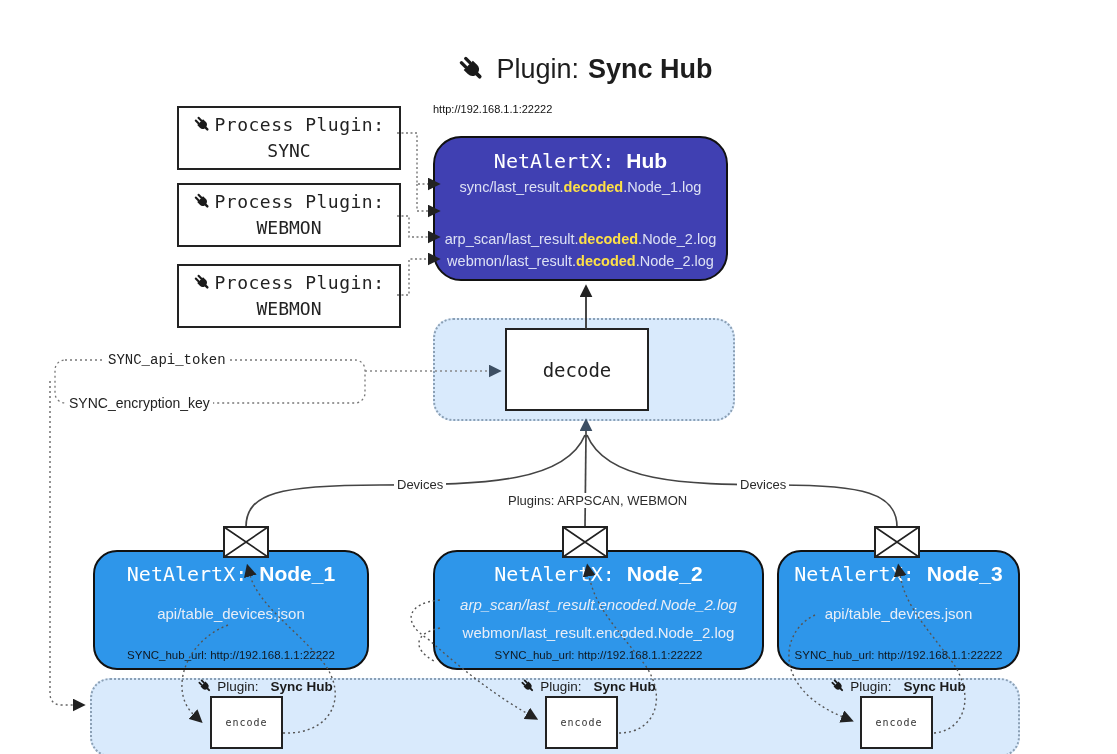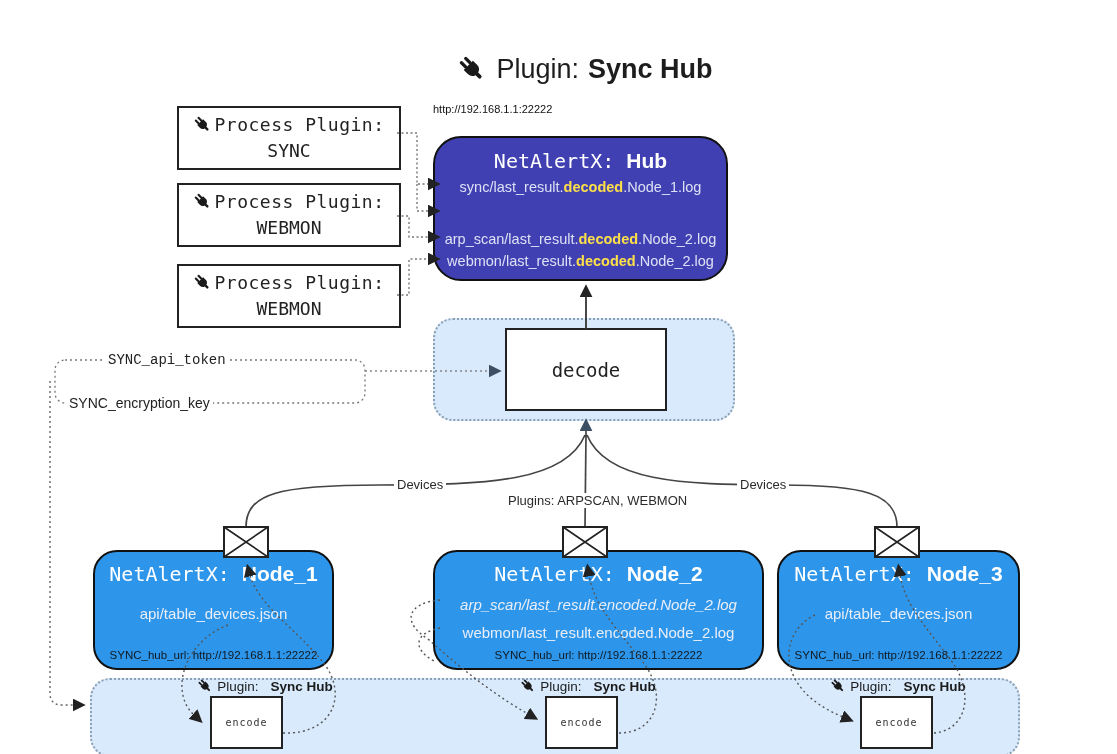--- a/index.html
+++ b/index.html
@@ -27,21 +27,21 @@
   .hub-title{position:absolute;top:11px;left:0;width:100%;text-align:center;color:#fff;
              font-family:"DejaVu Sans Mono","Liberation Mono",monospace;font-size:20px;}
   .hub-title b{font-family:"Liberation Sans","DejaVu Sans",sans-serif;font-weight:700;font-size:21px;}
   .hline{position:absolute;left:0;width:100%;text-align:center;font-size:14.5px;color:#dde1f4;white-space:nowrap;}
   .hline b{color:#fde047;font-weight:700;}
   .hub-url{left:433px;top:70px;width:295px;text-align:left;font-size:11px;color:#111;}
 
   
   .lcontainer{background:var(--container-fill,#d9eafc);border:2px dotted #8ba0b5;border-radius:20px;box-sizing:border-box;}
   .dec-cont{left:433px;top:285px;width:302px;height:103px;}
-  .decode-box{left:505px;top:295px;width:162px;height:83px;background:#fff;border:2.5px solid #222;box-sizing:border-box;
+  .decode-box{left:505px;top:295px;width:144px;height:83px;background:#fff;border:2.5px solid #222;box-sizing:border-box;
               display:flex;align-items:center;justify-content:center;
               font-family:"DejaVu Sans Mono","Liberation Mono",monospace;font-size:19px;color:#222;z-index:3;}
 
   
   .set-label{background:#fff;padding:0 3px;font-size:14px;color:#222;white-space:nowrap;}
 
   
   .edge-label{background:#fff;padding:0 3px;font-size:13px;color:#2b2b2b;text-align:center;white-space:nowrap;}
 
   
@@ -136,21 +136,21 @@
     <span>decode</span>
   </div>
 
   <div class="abs set-label z6" style="left:105px;top:319px;font-family:Liberation Mono, monospace;">SYNC_api_token</div>
   <div class="abs set-label z6" style="left:66px;top:362px;">SYNC_encryption_key</div>
 
   <div class="abs edge-label z6" style="left:394px;top:444px;">Devices</div>
   <div class="abs edge-label z6" style="left:505px;top:460px;width:165px;">Plugins: ARPSCAN, WEBMON</div>
   <div class="abs edge-label z6" style="left:737px;top:444px;">Devices</div>
 
-  <div class="abs node z2" style="left:93px;width:241px;">
+  <div class="abs node z2" style="left:93px;width:276px;">
     <div class="node-title">
       <span>NetAlertX:</span> <b>Node_1</b>
     </div>
     <div class="nline" style="top:53px;">api/table_devices.json</div>
     <div class="nurl">SYNC_hub_url: http://192.168.1.1:22222</div>
   </div>
   <div class="abs node z2" style="left:433px;width:331px;">
     <div class="node-title">
       <span>NetAlertX:</span> <b>Node_2</b>
     </div>

